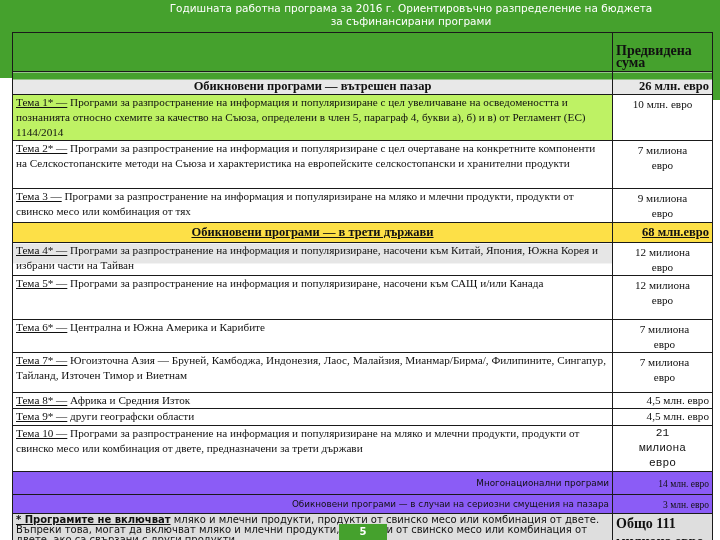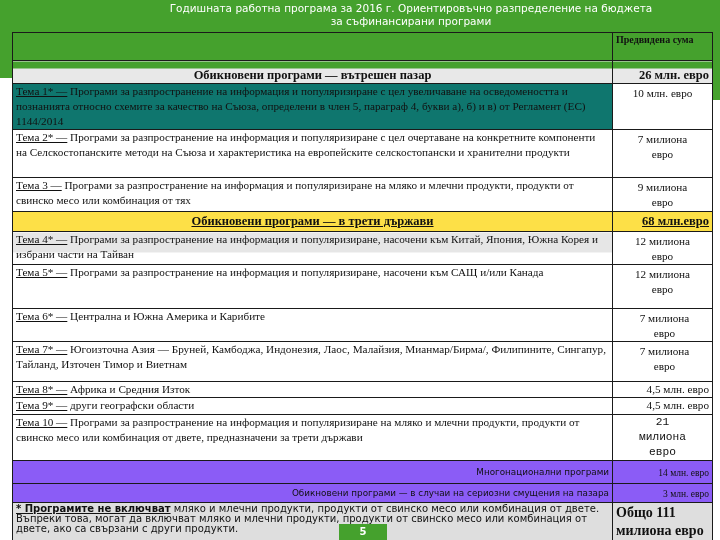--- a/index.html
+++ b/index.html
@@ -6,27 +6,27 @@
   body { width:720px; height:540px; position:relative; background:#ffffff; overflow:hidden; font-family:"Liberation Serif", serif; }
   .green-band { position:absolute; left:0; top:0; width:720px; height:78px; background:#45a12d; }
   .green-band-right { position:absolute; left:612px; top:78px; width:108px; height:22px; background:#45a12d; }
   .title { position:absolute; left:0; top:2px; width:720px; text-align:center; color:#ffffff; font-family:"DejaVu Sans", sans-serif; font-size:10.5px; line-height:13px; }
   .title div { padding-left:102px; }
   .tbl { position:absolute; left:12px; top:32px; width:700px; border-collapse:collapse; table-layout:fixed; }
   .tbl td { border:1px solid #1a1a1a; padding:0 3px; vertical-align:top; font-size:11.2px; line-height:15px; color:#111; }
   .tbl col.c1 { width:600px; }
   .tbl col.c2 { width:100px; }
   .hdr td { height:26px; background:#45a12d; }
-  .hdr .amt-h { font-size:10px; line-height:12px; font-weight:bold; padding-top:1px; }
+  .hdr .amt-h { font-size:14px; line-height:12px; font-weight:bold; padding-top:12px; }
   .sec td { font-weight:bold; font-size:12.5px; text-align:center; vertical-align:middle; }
   .sec1 td { height:22px; background:linear-gradient(#45a12d 0, #45a12d 7px, #e8e8e8 7px); }
   .sec1 td span { position:relative; top:3px; }
   .sec2 td { height:19px; background:#fde047;text-decoration:underline; }
   .sec td.amt { text-align:right;margin-top:36px; }
-  .shaded td { background:#0f766e; }
+  .shaded td { background:#bef264; }
   .shaded td.c2cell { background:#ffffff; }
   .shaded-alt td { background:linear-gradient(#e6e6e6 0, #e6e6e6 20px, #ffffff 20px); }
   .shaded-alt td.c2cell { background:#ffffff; }
   td.c2cell { text-align:center; padding-top:2px; }
   .tema { text-decoration:underline; }
   .gray td { background:#8b5cf6; font-family:"DejaVu Sans", sans-serif; font-size:8.8px; text-align:right; vertical-align:middle; }
   .gray td.c2cell { font-family:"Liberation Serif", serif; font-size:9.5px; }
   .foot td { background:#dedede; font-size:10px; line-height:10px; padding-top:1px; font-family:"DejaVu Sans", sans-serif; }
   .foot td.c2cell { font-style:normal; font-family:"Liberation Serif", serif; font-size:14px; line-height:18px; text-align:left; font-weight:bold; }
   .foot .u { text-decoration:underline; font-weight:bold; }

